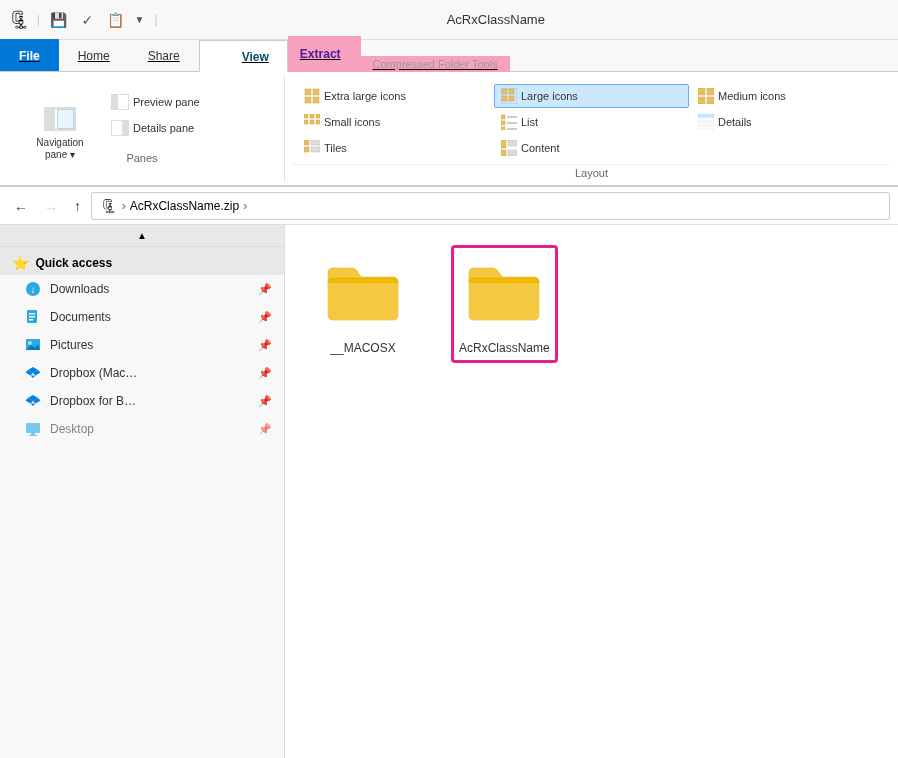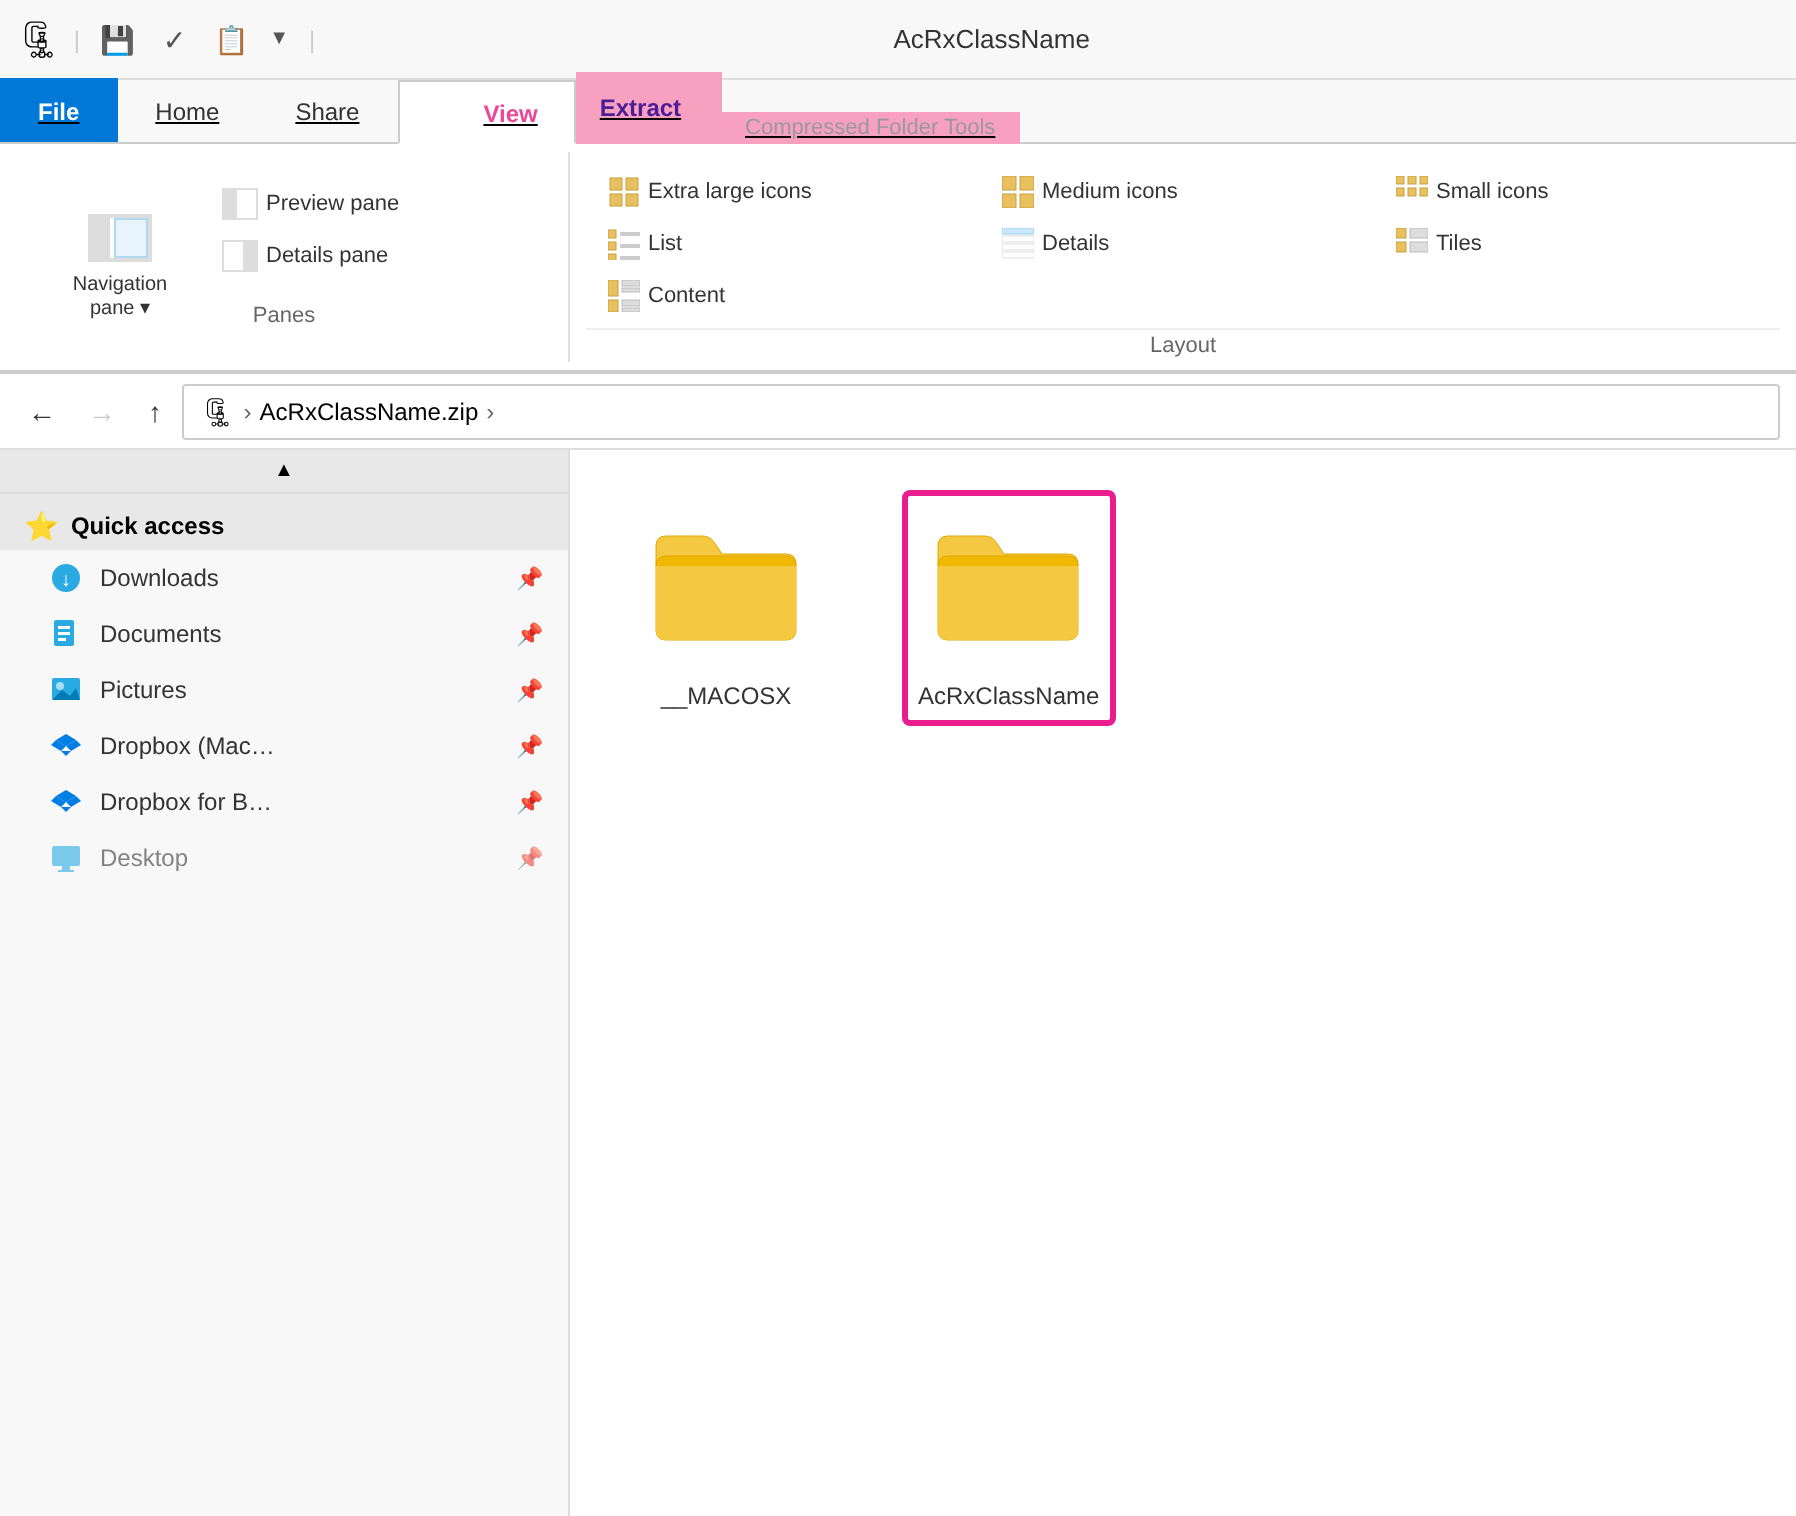--- a/index.html
+++ b/index.html
@@ -36,21 +36,21 @@
       background: none;
       color: #333;
       height: 32px;
     }
     .ribbon-tab.active {
       background: white;
       border-color: #ccc;
       border-bottom: 1px solid white;
       margin-bottom: -1px;
       font-weight: 600;
-      color: #ec4899;
+      color: #0c4a6e;
       padding-left: 42px;
     }
     .ribbon-tab.file-tab {
       background: #0078d7;
       color: white;
       border-color: #0078d7;
       font-weight: 600;
     }
     .ribbon-tab.extract-tab {
       background: #f8a0c0;
@@ -313,20 +313,30 @@
     <div class="layout-grid" style="grid-template-columns: 1fr 1fr 1fr; flex:1;">
       <button class="layout-btn">
         <svg width="16" height="16" viewBox="0 0 16 16">
           <rect x="1" y="1" width="6" height="6" fill="#e8c060" stroke="#c8a040" stroke-width="0.5"></rect>
           <rect x="9" y="1" width="6" height="6" fill="#e8c060" stroke="#c8a040" stroke-width="0.5"></rect>
           <rect x="1" y="9" width="6" height="6" fill="#e8c060" stroke="#c8a040" stroke-width="0.5"></rect>
           <rect x="9" y="9" width="6" height="6" fill="#e8c060" stroke="#c8a040" stroke-width="0.5"></rect>
         </svg>
         <span>Extra large icons</span>
       </button>
+      <button class="layout-btn active" style="background:#cce8ff; border-color:#66aaff;">
+        <svg width="16" height="16" viewBox="0 0 16 16">
+          <rect x="0" y="0" width="16" height="16" fill="#cce8ff" stroke="#66aaff" stroke-width="0.5"></rect>
+          <rect x="1" y="1" width="5" height="5" fill="#e8c060" stroke="#c8a040" stroke-width="0.5"></rect>
+          <rect x="8" y="1" width="5" height="5" fill="#e8c060" stroke="#c8a040" stroke-width="0.5"></rect>
+          <rect x="1" y="8" width="5" height="5" fill="#e8c060" stroke="#c8a040" stroke-width="0.5"></rect>
+          <rect x="8" y="8" width="5" height="5" fill="#e8c060" stroke="#c8a040" stroke-width="0.5"></rect>
+        </svg>
+        <span>Large icons</span>
+      </button>
       <button class="layout-btn">
         <svg width="16" height="16" viewBox="0 0 16 16">
           <rect x="0" y="0" width="7" height="7" fill="#e8c060" stroke="#c8a040" stroke-width="0.5"></rect>
           <rect x="9" y="0" width="7" height="7" fill="#e8c060" stroke="#c8a040" stroke-width="0.5"></rect>
           <rect x="0" y="9" width="7" height="7" fill="#e8c060" stroke="#c8a040" stroke-width="0.5"></rect>
           <rect x="9" y="9" width="7" height="7" fill="#e8c060" stroke="#c8a040" stroke-width="0.5"></rect>
         </svg>
         <span>Medium icons</span>
       </button>
       <button class="layout-btn">

